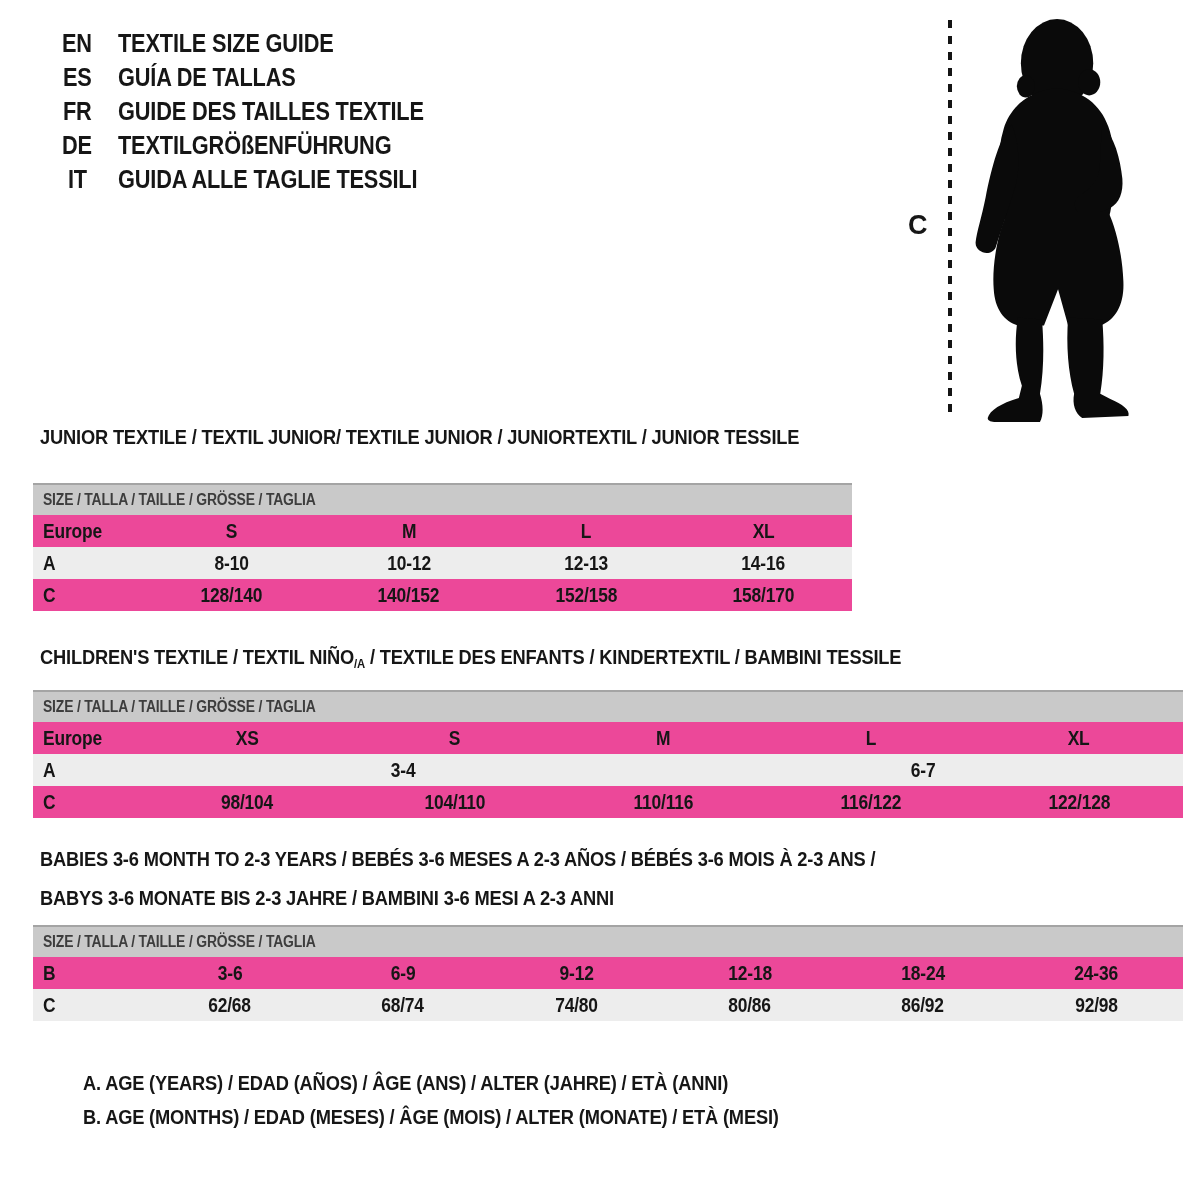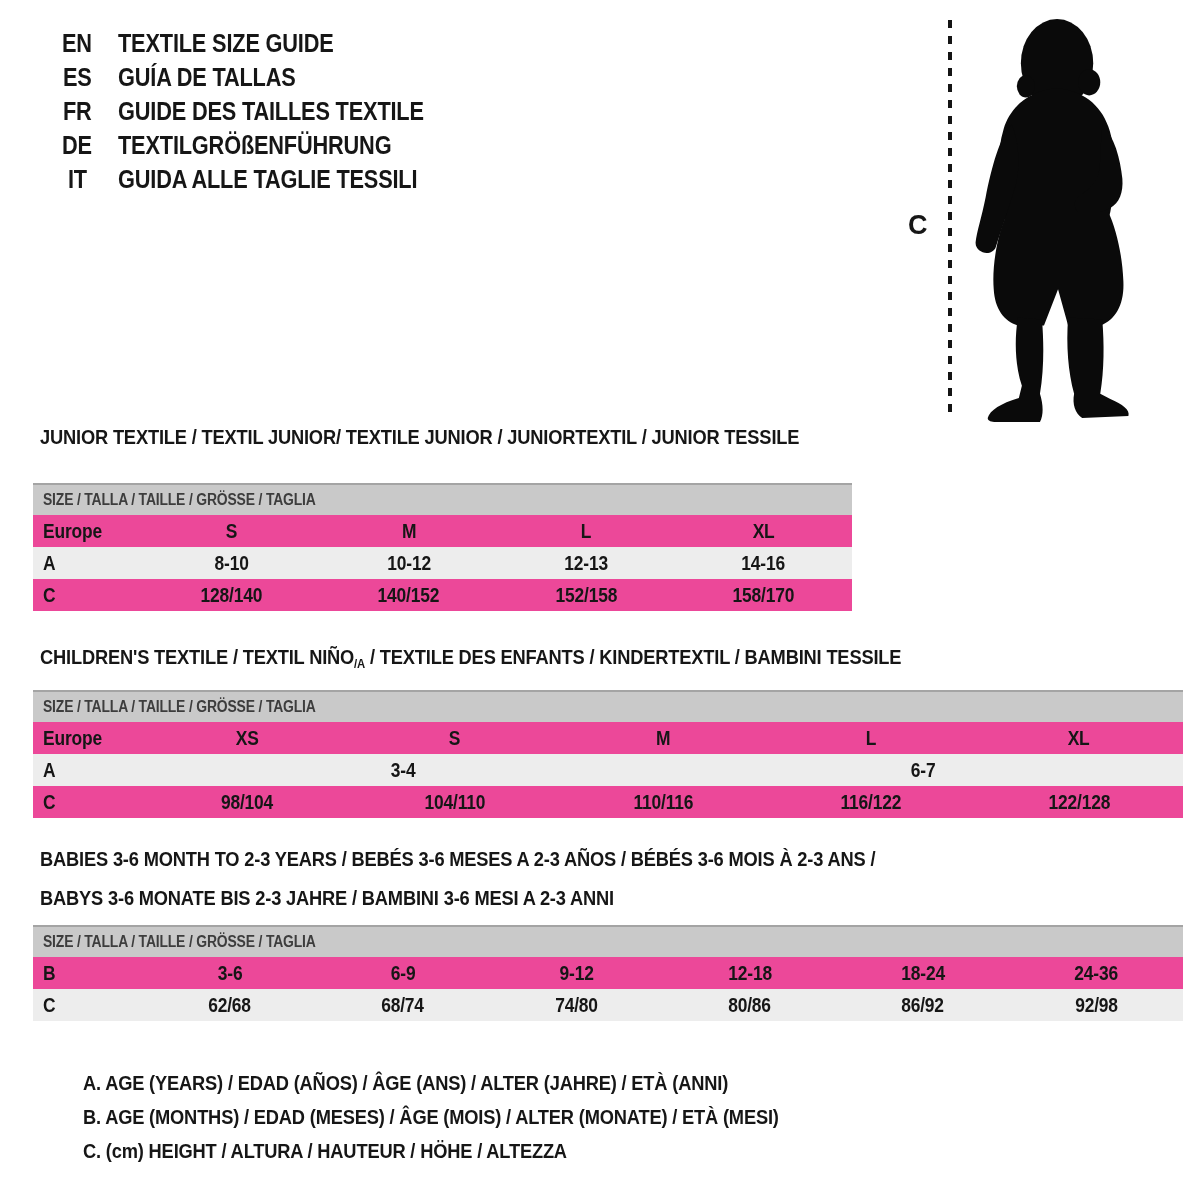--- a/index.html
+++ b/index.html
@@ -169,18 +169,15 @@
     </div>
   </div>
 
   <div id="legend">
     <div class="legend-line">
       <span class="cnd cnd-l">A. AGE (YEARS) / EDAD (AÑOS) / ÂGE (ANS) / ALTER (JAHRE) / ETÀ (ANNI)</span>
     </div>
     <div class="legend-line">
       <span class="cnd cnd-l">B. AGE (MONTHS) / EDAD (MESES) / ÂGE (MOIS) / ALTER (MONATE) / ETÀ (MESI)</span>
     </div>
-    <div class="legend-line">
-      <span class="cnd cnd-l">C. (cm) HEIGHT / ALTURA / HAUTEUR / HÖHE / ALTEZZA</span>
-    </div>
   </div>
 
 </div>
 
 </body></html>

